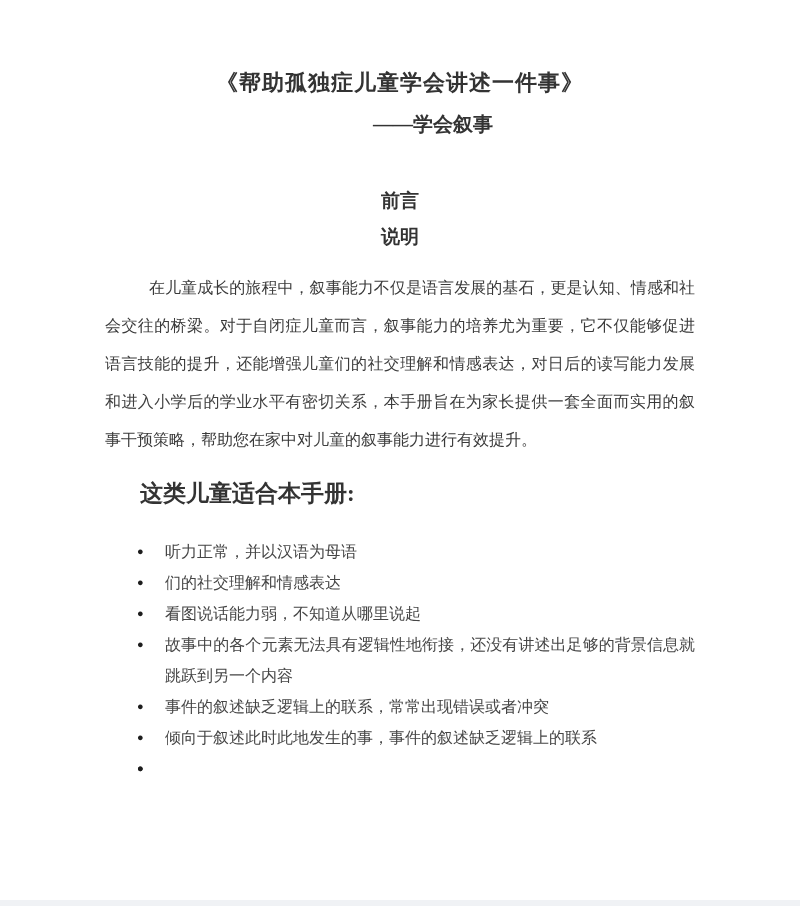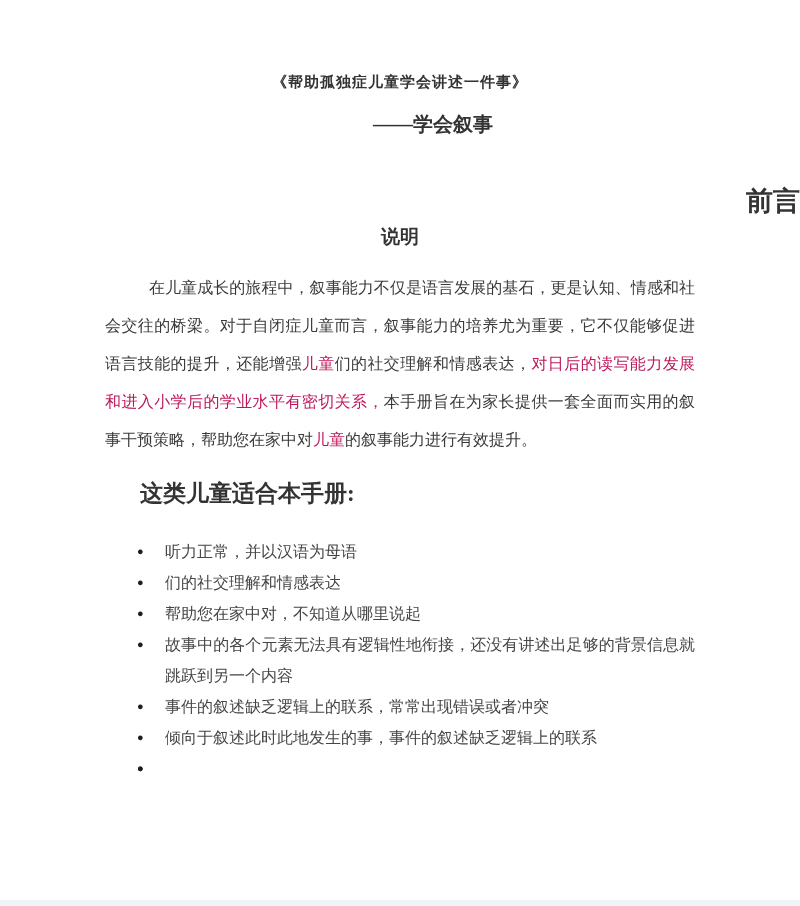--- a/index.html
+++ b/index.html
@@ -8,39 +8,39 @@
     width: 800px;
     height: 906px;
     background: #ffffff;
     overflow: hidden;
     font-family: "Liberation Serif", "DejaVu Serif", serif;
     color: #3a3a3a;
   }
   .doc-title {
     margin: 70px 0 0 0;
     text-align: center;
-    font-size: 15px;
+    font-size: 22px;
     font-weight: bold;
     letter-spacing: 1px;
     color: #333333;
     line-height: 25px;
   }
   .doc-subtitle {
     margin-top: 18px;
     text-align: center;
     transform: translateX(33px);
     font-size: 20px;
     font-weight: bold;
     color: #333333;
     line-height: 22px;
   }
   .h-preface {
     margin: 55px 0 0 0;
-    text-align: right;
-    font-size: 27px;
+    text-align: center;
+    font-size: 19px;
     font-weight: bold;
     color: #333333;
     line-height: 22px;
   }
   .h-explain {
     margin: 13px 0 18px 0;
     text-align: center;
     font-size: 19px;
     font-weight: bold;
     color: #333333;
@@ -49,21 +49,21 @@
   .body-para {
     margin: 20px 0 0 105px;
     width: 590px;
     text-align: justify;
     text-justify: inter-ideograph;
     text-indent: 44px;
     line-height: 38px;
     color: #3a3a3a;
   }
   .body-para .lg { font-size: 16px; }
-  .body-para .sm { font-size: 16px; color: #be185d; }
+  .body-para .sm { font-size: 16px; color: #404040; }
   .list-heading {
     margin: 22px 0 0 140px;
     font-size: 23px;
     font-weight: bold;
     color: #333333;
     line-height: 26px;
   }
   .criteria-list {
     list-style: none;
     margin: 29px 0 0 137px;
@@ -101,21 +101,21 @@
 <div class="page">
   <h1 class="doc-title">《帮助孤独症儿童学会讲述一件事》</h1>
   <div class="doc-subtitle">——学会叙事</div>
   <h2 class="h-preface">前言</h2>
   <h3 class="h-explain">说明</h3>
   <p class="body-para" id="para"><span class="lg">在儿童成长的旅程中，叙事能力不仅是语言发展的基石，更是认知、情感和社会交往的桥梁。对于自闭症儿童而言，叙事能力的培养尤为重要，它不仅能够促进语言技能的提升，还能增强</span><span class="sm">儿童</span><span class="lg">们的社交理解和情感表达，</span><span class="sm">对日后的读写能力发展和进入小学后的学业水平有密切关系，</span><span class="lg">本手册旨在为家长提供一套全面而实用的叙事干预策略，帮助您在家中对</span><span class="sm">儿童</span><span class="lg">的叙事能力进行有效提升。</span></p>
   <div class="list-heading">这类儿童适合本手册:</div>
   <ul class="criteria-list" id="bullet-list">
       <li><span class="dot">●</span><span>听力正常，并以汉语为母语</span></li>
       <li><span class="dot">●</span><span>们的社交理解和情感表达</span></li>
-      <li><span class="dot">●</span><span>帮助您在家中对，不知道从哪里说起</span></li>
+      <li><span class="dot">●</span><span>看图说话能力弱，不知道从哪里说起</span></li>
       <li><span class="dot">●</span><span>故事中的各个元素无法具有逻辑性地衔接，还没有讲述出足够的背景信息就跳跃到另一个内容</span></li>
       <li><span class="dot">●</span><span>事件的叙述缺乏逻辑上的联系，常常出现错误或者冲突</span></li>
       <li><span class="dot">●</span><span>倾向于叙述此时此地发生的事，事件的叙述缺乏逻辑上的联系</span></li>
       <li><span class="dot">●</span></li>
       <li><span class="dot">●</span></li>
     </ul>
   <div class="bottom-strip"></div>
 </div>
 
 </body></html>

